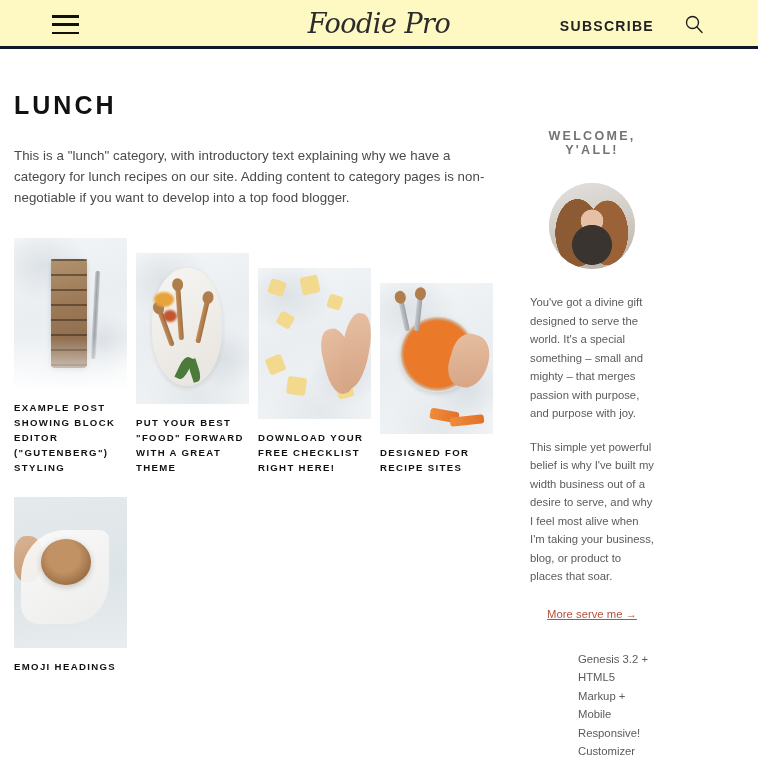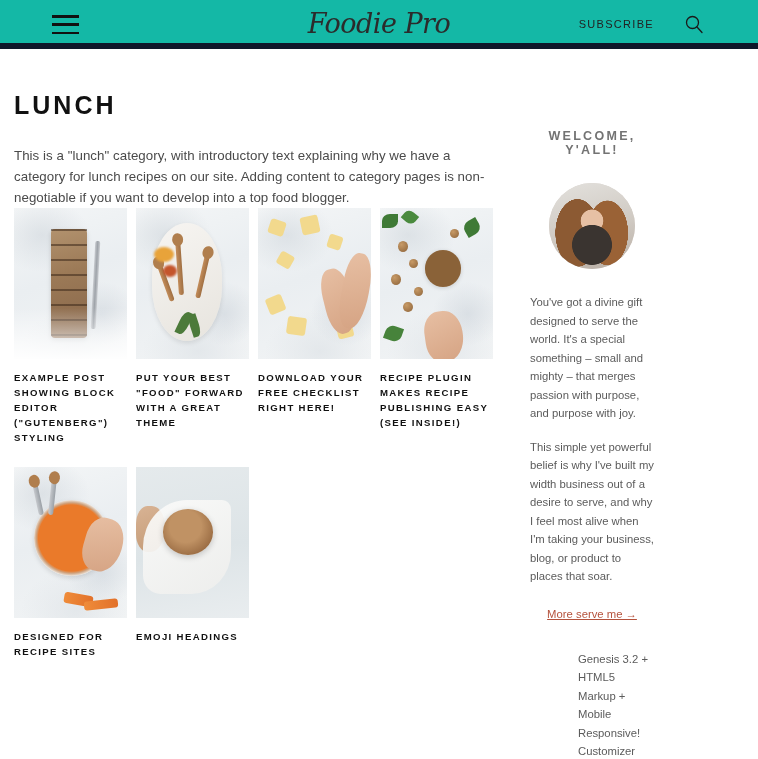--- a/index.html
+++ b/index.html
@@ -11,22 +11,22 @@
     background: #ffffff;
     font-family: "Liberation Sans", sans-serif;
     -webkit-font-smoothing: antialiased;
   }
 
   
   .site-header {
     position: relative;
     height: 49px;
     width: 758px;
-    border-bottom: 6px solid #0f172a;
-    background: #14b8a6;
+    border-bottom: 3px solid #0f172a;
+    background: #fef9c3;
   }
   .nav-toggle {
     position: absolute;
     left: 52px; top: 12px;
     width: 27px; height: 25px;
     display: flex; flex-direction: column;
     justify-content: space-between;
     padding: 3px 0;
     cursor: pointer;
     background: none; border: none;
@@ -46,23 +46,23 @@
     font-style: italic;
     font-size: 27px;
     color: #2b2b2b;
     letter-spacing: -0.5px;
     line-height: 44px;
     user-select: none;
   }
   .subscribe-link {
     position: absolute;
     right: 104px; top: 18px;
-    font-size: 11px;
+    font-size: 14px;
     letter-spacing: 1.3px;
-    font-weight: 400;
+    font-weight: 700;
     color: #222;
     text-decoration: none;
     text-transform: uppercase;
   }
   .search-toggle {
     position: absolute;
     right: 52px; top: 13px;
     width: 24px; height: 24px;
     cursor: pointer;
     background: none; border: none; padding: 0;
@@ -101,21 +101,23 @@
     color: #4a4a4a;
     margin: 0;
     width: 474px;
     letter-spacing: 0.05px;
   }
 
   
   .post-grid {
     display: flex;
     flex-wrap: wrap;
+    margin-top: 30px;
     width: 502px;
+    align-items: flex-end;
   }
   .post-card {
     width: 113px;
     margin-right: 9px;
     margin-bottom: 22px;
     cursor: pointer;
     text-decoration: none;
     display: block;
   }
   .post-card:nth-child(4n) { margin-right: 0; }
@@ -392,38 +394,20 @@
           <div class="pasta" style="left:62%;top:18%;width:12%;height:9%;"></div>
           <div class="pasta" style="left:8%;top:58%;width:15%;height:11%;transform:rotate(-22deg);"></div>
           <div class="pasta" style="left:26%;top:72%;width:17%;height:12%;transform:rotate(8deg);"></div>
           <div class="pasta" style="left:70%;top:76%;width:14%;height:10%;transform:rotate(-14deg);"></div>
           <div class="hand" style="left:58%;top:40%;width:26%;height:44%;transform:rotate(-14deg);"></div>
           <div class="hand" style="left:74%;top:30%;width:24%;height:50%;transform:rotate(10deg);"></div>
         </div>
         <p class="post-title">DOWNLOAD YOUR FREE CHECKLIST RIGHT HERE!</p>
       </a>
 
-      <a class="post-card">
-        <div class="post-thumb">
-          <div class="ph ph-marble"></div>
-          <div class="leafy" style="left:2%;top:4%;width:14%;height:9%;background:#3f7a36;"></div>
-          <div class="leafy" style="left:20%;top:2%;width:12%;height:8%;background:#4a8a3e;transform:rotate(40deg);"></div>
-          <div class="leafy" style="left:74%;top:8%;width:14%;height:10%;background:#3f7a36;transform:rotate(-30deg);"></div>
-          <div class="leafy" style="left:4%;top:78%;width:15%;height:10%;background:#47833b;transform:rotate(20deg);"></div>
-          <div class="bowl" style="left:40%;top:28%;width:32%;height:24%;background:radial-gradient(circle at 50% 50%,#8a6238 0 72%,#b5824c 76% 100%);"></div>
-          <div class="nut" style="left:16%;top:22%;width:9%;height:7%;"></div>
-          <div class="nut" style="left:26%;top:34%;width:8%;height:6%;"></div>
-          <div class="nut" style="left:10%;top:44%;width:9%;height:7%;"></div>
-          <div class="nut" style="left:30%;top:52%;width:8%;height:6%;"></div>
-          <div class="nut" style="left:20%;top:62%;width:9%;height:7%;"></div>
-          <div class="nut" style="left:62%;top:14%;width:8%;height:6%;"></div>
-          <div class="hand" style="left:40%;top:68%;width:34%;height:34%;transform:rotate(-8deg);"></div>
-        </div>
-        <p class="post-title">RECIPE PLUGIN MAKES RECIPE PUBLISHING EASY (SEE INSIDE!)</p>
-      </a>
 
       <a class="post-card">
         <div class="post-thumb">
           <div class="ph ph-marble"></div>
           <div class="soup"></div>
           <div class="spoon" style="left:22%;top:10%;height:22%;transform:rotate(-12deg);background:linear-gradient(to right,#c6c9cd,#9aa0a6);"></div>
           <div class="spoon" style="left:30%;top:8%;height:24%;transform:rotate(6deg);background:linear-gradient(to right,#c6c9cd,#9aa0a6);"></div>
           <div class="hand" style="left:62%;top:34%;width:34%;height:36%;transform:rotate(16deg);"></div>
           <div class="carrot" style="left:44%;top:84%;width:26%;height:7%;transform:rotate(10deg);"></div>
           <div class="carrot" style="left:62%;top:88%;width:30%;height:6%;transform:rotate(-6deg);"></div>

